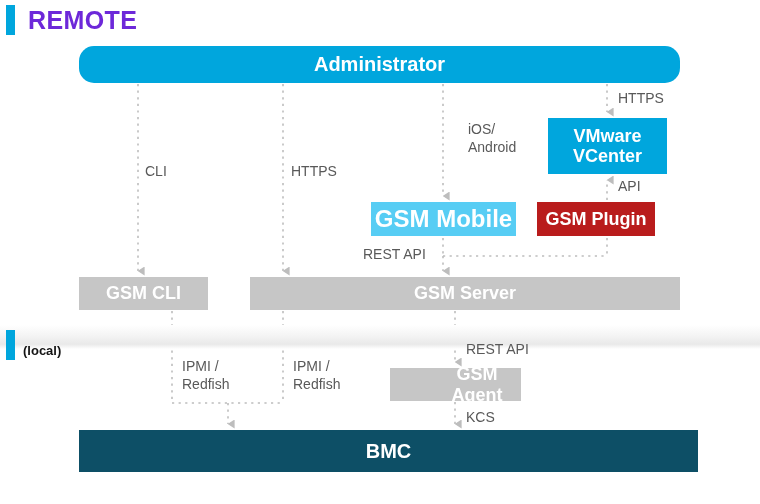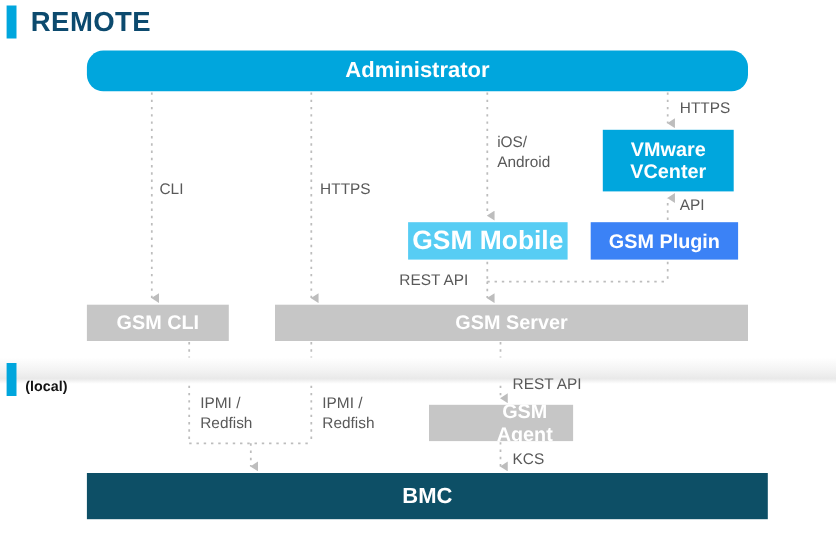--- a/index.html
+++ b/index.html
@@ -9,21 +9,21 @@
     font-family:"Liberation Sans", sans-serif;
     overflow:hidden;
     position:relative;
   }
   #diagram{position:absolute;left:0;top:0;width:760px;height:504px;}
 
   
   .section-header{position:absolute;display:flex;align-items:center;}
   .section-bar{width:9px;height:30px;background:#00a6dd;flex:0 0 auto;}
   .section-title{
-    font-size:25px;font-weight:bold;color:#0c4a6e;
+    font-size:25px;font-weight:bold;color:#6d28d9;
     letter-spacing:0.4px;margin-left:13px;line-height:1;
   }
   .section-sub{
     font-size:13px;font-weight:bold;color:#141414;
     margin-left:8px;align-self:flex-end;margin-bottom:3px;line-height:1;
   }
   #remote-header{left:6px;top:5px;}
   #node-header{left:6px;top:330px;}
 
   
@@ -34,21 +34,21 @@
 
   
   .node-box{
     position:absolute;display:flex;align-items:center;justify-content:center;
     text-align:center;color:#ffffff;font-weight:bold;
     line-height:1.12;box-sizing:border-box;
   }
   #box-administrator{left:79px;top:46px;width:601px;height:37px;background:#00a6dd;font-size:20px;border-radius:15px;}
   #box-vcenter{left:548px;top:118px;width:119px;height:56px;background:#00a6dd;font-size:18px;justify-content:center;}
   #box-gsm-mobile{left:371px;top:202px;width:145px;height:34px;background:#57cdf4;font-size:24px;}
-  #box-gsm-plugin{left:537px;top:202px;width:134px;height:34px;background:#3b82f6;font-size:18px;}
+  #box-gsm-plugin{left:537px;top:202px;width:118px;height:34px;background:#b91c1c;font-size:18px;}
   #box-gsm-cli{left:79px;top:277px;width:129px;height:33px;background:#c6c6c6;font-size:18px;}
   #box-gsm-server{left:250px;top:277px;width:430px;height:33px;background:#c6c6c6;font-size:18px;}
   #box-gsm-agent{left:390px;top:368px;width:131px;height:33px;background:#c6c6c6;font-size:18px;padding-left:43px;}
   #box-bmc{left:79px;top:430px;width:619px;height:42px;background:#0d4f66;font-size:20px;}
 
   
   .conn-label{
     position:absolute;font-size:14px;color:#595959;
     line-height:1.25;white-space:pre-line;
   }
@@ -135,21 +135,21 @@
 </div>
 
 <div class="node-box" id="box-bmc">
   <span>BMC</span>
 </div>
 
 <div class="conn-label" style="left:145px;top:163px;">CLI</div>
 
 <div class="conn-label" style="left:291px;top:163px;">HTTPS</div>
 
-<div class="conn-label" style="left: 452px; top: 121px; white-space: pre-line;">iOS/
+<div class="conn-label" style="left: 468px; top: 121px; white-space: pre-line;">iOS/
 Android</div>
 
 <div class="conn-label" style="left:618px;top:90px;">HTTPS</div>
 
 <div class="conn-label" style="left:618px;top:178px;">API</div>
 
 <div class="conn-label" style="left:363px;top:246px;">REST API</div>
 
 <div class="conn-label" style="left: 182px; top: 358px; white-space: pre-line;">IPMI /
 Redfish</div>

